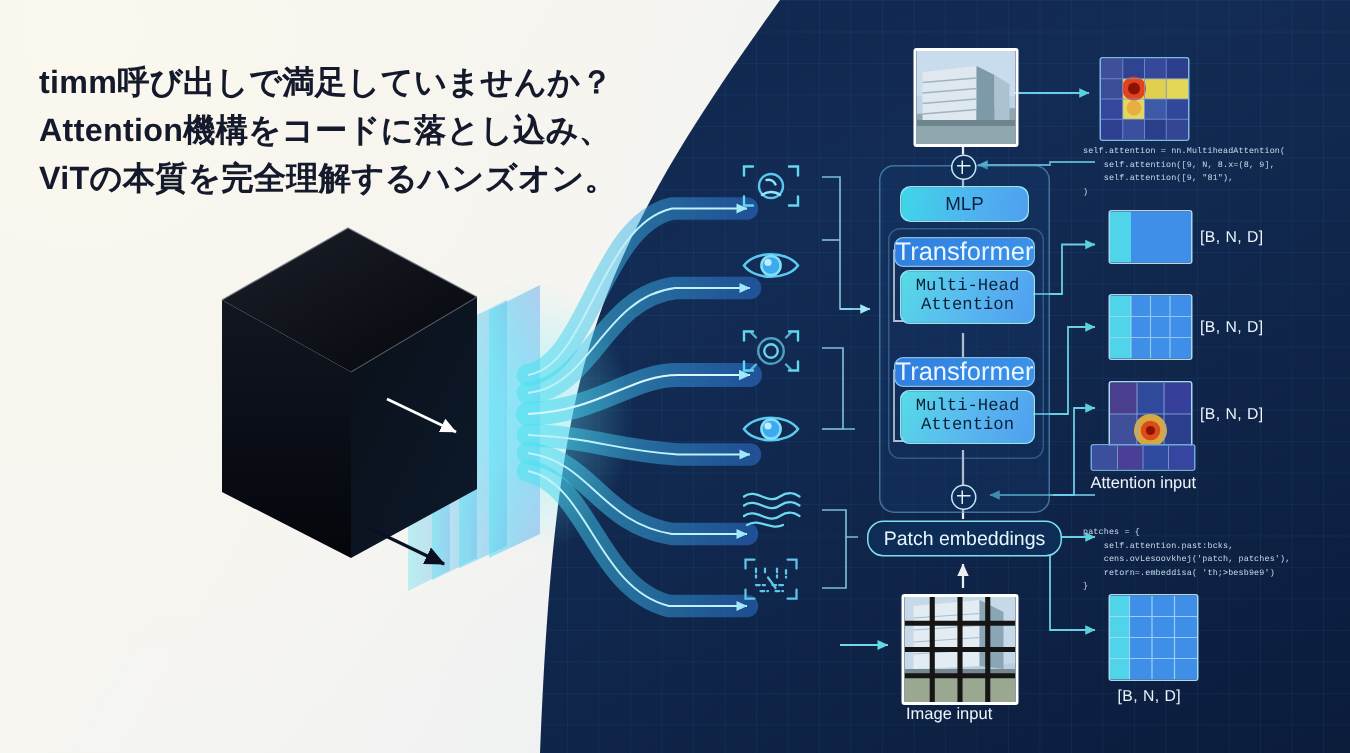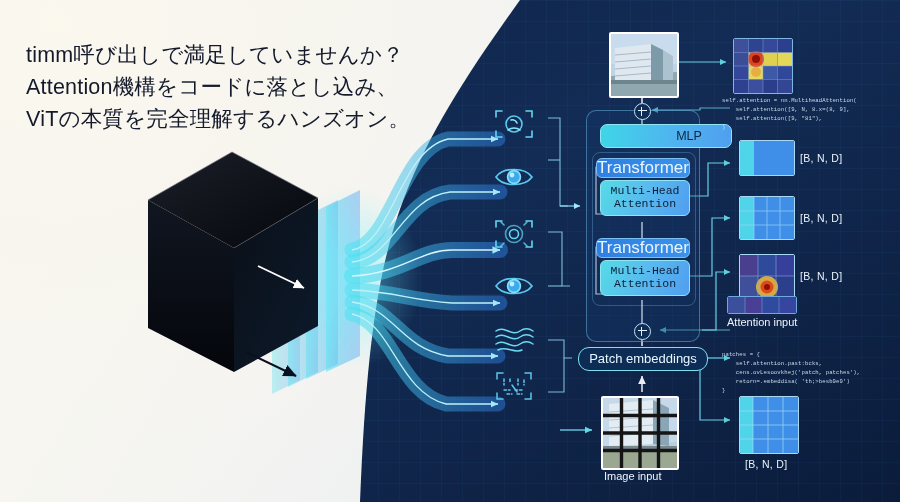--- a/index.html
+++ b/index.html
@@ -12,33 +12,33 @@
   .lightbg{position:absolute;inset:0;
     background:
       radial-gradient(circle at 6% 4%, #fbf8ee 0%, #f7f5ee 22%, rgba(247,245,238,0) 52%),
       linear-gradient(120deg,#faf8f1 0%,#f4f4f2 38%,#eceef1 70%,#e7eaee 100%);}
 
   
   .darkpanel{position:absolute;inset:0;}
 
   
   .headline{position:absolute;left:26px;top:26px;width:430px;
-    font-size:21.5px;line-height:1.48;font-weight:400;color:#141a2b;
+    font-size:21.5px;line-height:1.48;font-weight:700;color:#141a2b;
     letter-spacing:.2px;white-space:pre-line;}
 
   
   .icon-col{position:absolute;left:488px;top:104px;width:62px;height:298px;}
   .vicon{position:absolute;left:0;width:52px;height:40px;}
 
   
   .node{position:absolute;display:flex;align-items:center;justify-content:center;
     text-align:center;color:#f2f8ff;border-radius:7px;line-height:1.12;}
   .n-mlp{left:600px;top:124px;width:84px;height:22px;font-size:12.5px;
     background:linear-gradient(100deg,#3fd6e8 0%,#4fb4ef 55%,#4f9ff0 100%);
-    border:1px solid #8fe6f5;color:#0d2440;font-weight:500;padding-left:46px;}
+    border:1px solid #8fe6f5;color:#0d2440;font-weight:500;}
   .n-tf{width:92px;height:18px;font-size:17px;border-radius:6px;
     background:linear-gradient(100deg,#2f7fe0 0%,#3b93ea 100%);
     border:1px solid #7fc0f2;color:#eaf5ff;}
   .n-tf1{left:596px;top:158px;}
   .n-tf2{left:596px;top:238px;}
   .n-mha{width:88px;height:34px;font-size:11.5px;border-radius:6px;
     background:linear-gradient(115deg,#56dbe6 0%,#59b9ef 50%,#4f9ef0 100%);
     border:1px solid #8fe6f5;color:#0b2038;font-weight:500;font-family:Liberation Mono, monospace;}
   .n-mha1{left:600px;top:180px;}
   .n-mha2{left:600px;top:260px;}

